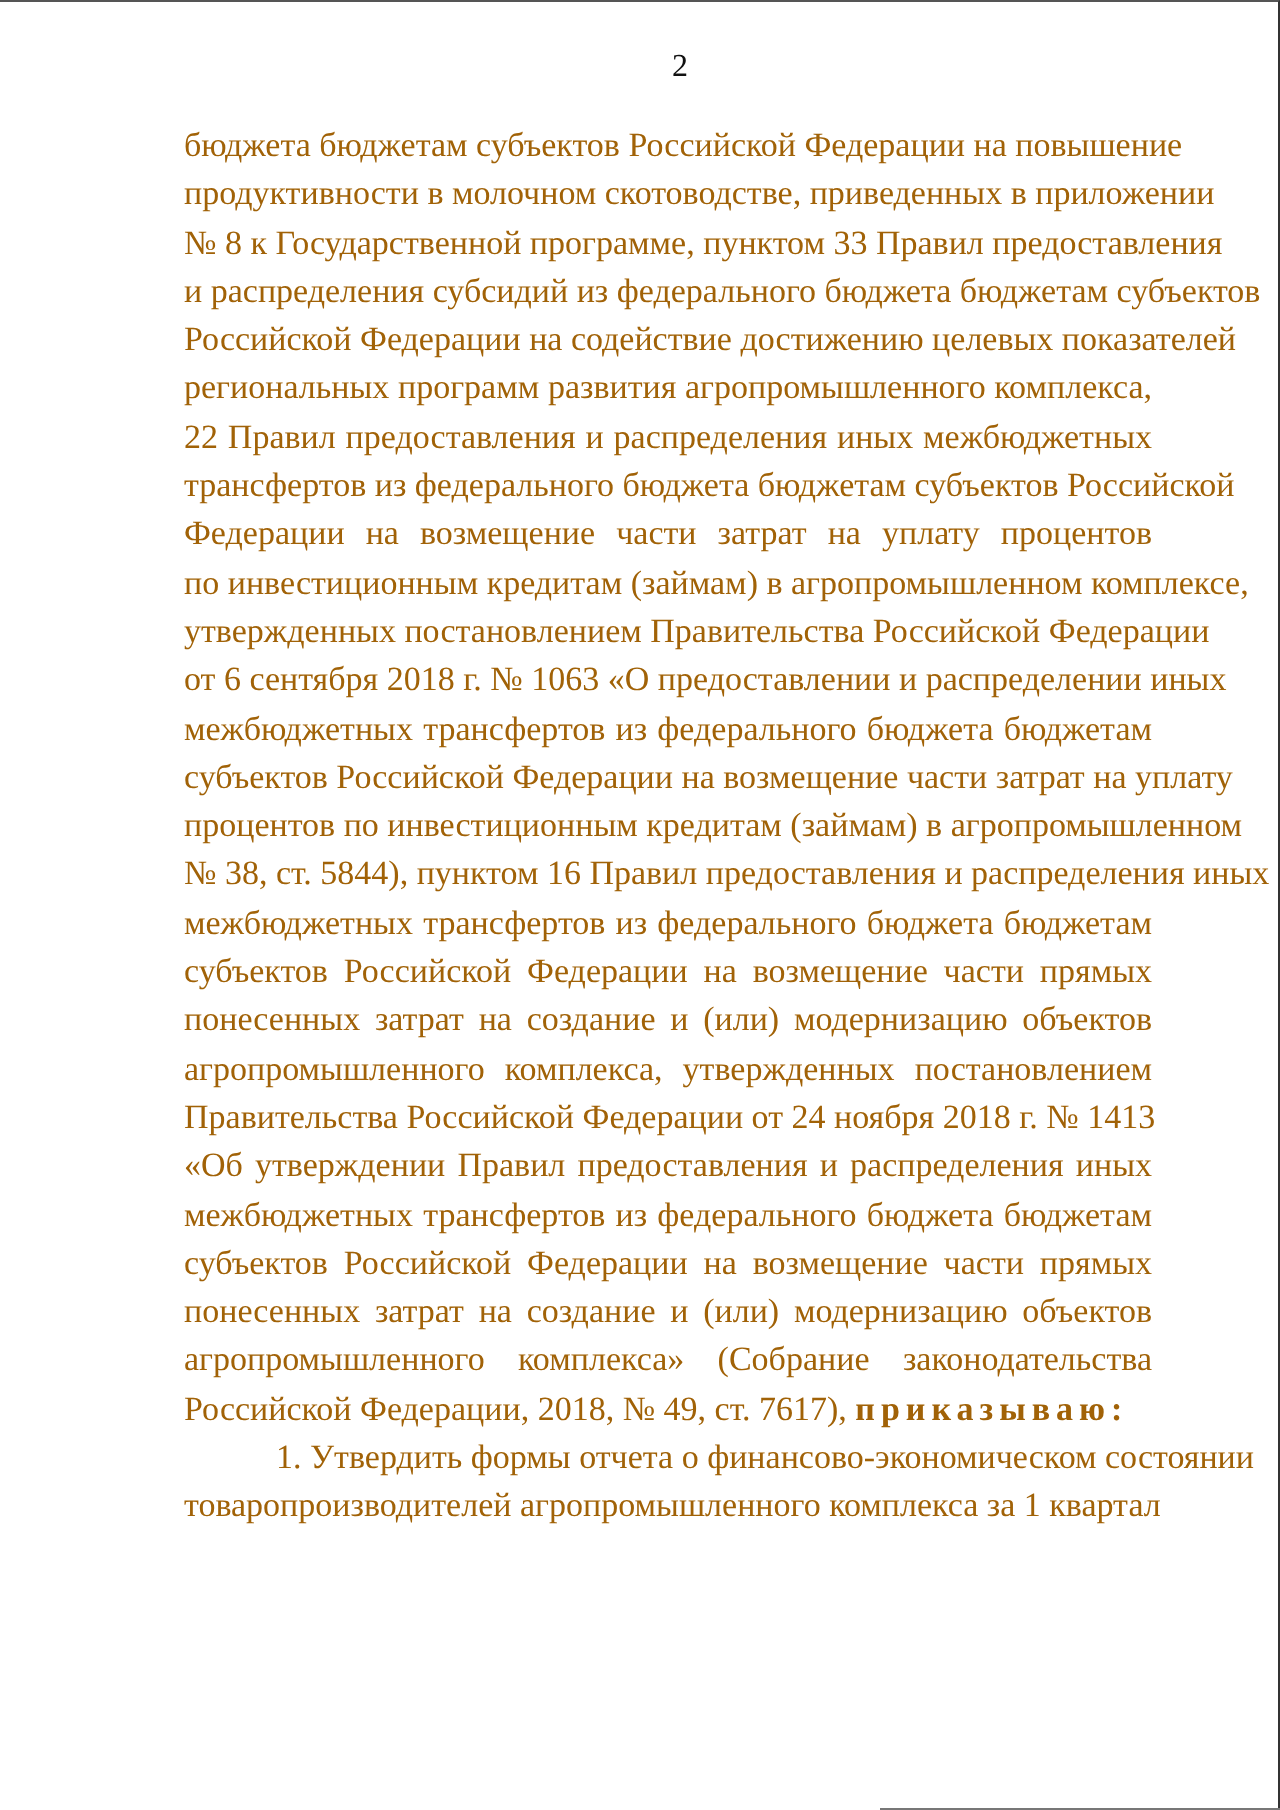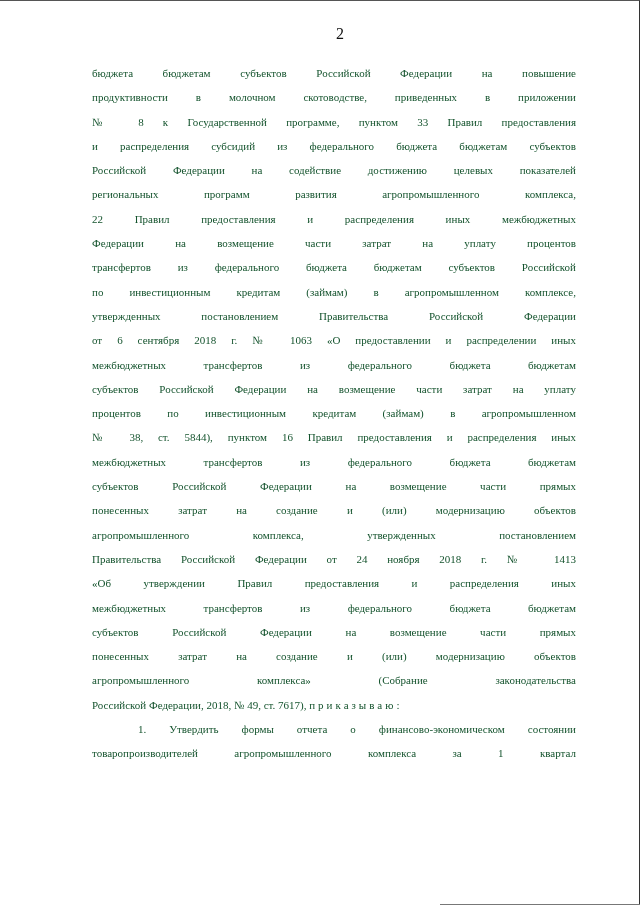--- a/index.html
+++ b/index.html
@@ -41,58 +41,59 @@
       font-family: "Liberation Serif", serif;
       font-size: 16px;
       color: #111111;
     }
     .body-text {
       position: absolute;
       left: 92px;
       top: 60px;
       width: 484px;
       font-family: "Liberation Serif", serif;
-      font-size: 11px;
-      color: #14532d;
+      font-size: 17px;
+      color: #a16207;
     }
     .line {
       display: block;
       height: 24.3px;
       line-height: 24.3px;
       white-space: nowrap;
       text-align: justify;
       text-align-last: justify;
     }
     .line.last {
       text-align-last: left;
     }
     .line.indent {
       padding-left: 46px;
       font-family: Liberation Serif, serif;
     }
     .spaced {
       letter-spacing: 3px;
+      font-weight: bold;
     }
   </style>
 </head>
 <body>
 
 <div class="page">
   <div class="page-number">2</div>
 
   <div class="body-text">
     <span class="line">бюджета бюджетам субъектов Российской Федерации на повышение</span>
     <span class="line">продуктивности в молочном скотоводстве, приведенных в приложении</span>
     <span class="line">№ 8 к Государственной программе, пунктом 33 Правил предоставления</span>
     <span class="line">и распределения субсидий из федерального бюджета бюджетам субъектов</span>
     <span class="line">Российской Федерации на содействие достижению целевых показателей</span>
     <span class="line">региональных программ развития агропромышленного комплекса,</span>
     <span class="line">22 Правил предоставления и распределения иных межбюджетных</span>
+    <span class="line">трансфертов из федерального бюджета бюджетам субъектов Российской</span>
     <span class="line">Федерации на возмещение части затрат на уплату процентов</span>
-    <span class="line">трансфертов из федерального бюджета бюджетам субъектов Российской</span>
     <span class="line">по инвестиционным кредитам (займам) в агропромышленном комплексе,</span>
     <span class="line">утвержденных постановлением Правительства Российской Федерации</span>
     <span class="line">от 6 сентября 2018 г. № 1063 «О предоставлении и распределении иных</span>
     <span class="line">межбюджетных трансфертов из федерального бюджета бюджетам</span>
     <span class="line">субъектов Российской Федерации на возмещение части затрат на уплату</span>
     <span class="line">процентов по инвестиционным кредитам (займам) в агропромышленном</span>
     <span class="line">№ 38, ст. 5844), пунктом 16 Правил предоставления и распределения иных</span>
     <span class="line">межбюджетных трансфертов из федерального бюджета бюджетам</span>
     <span class="line">субъектов Российской Федерации на возмещение части прямых</span>
     <span class="line">понесенных затрат на создание и (или) модернизацию объектов</span>

